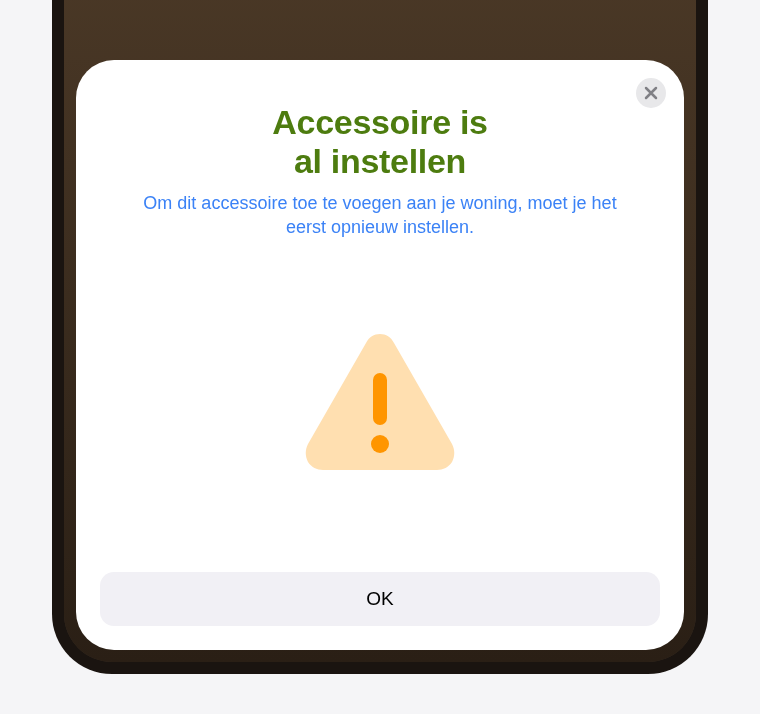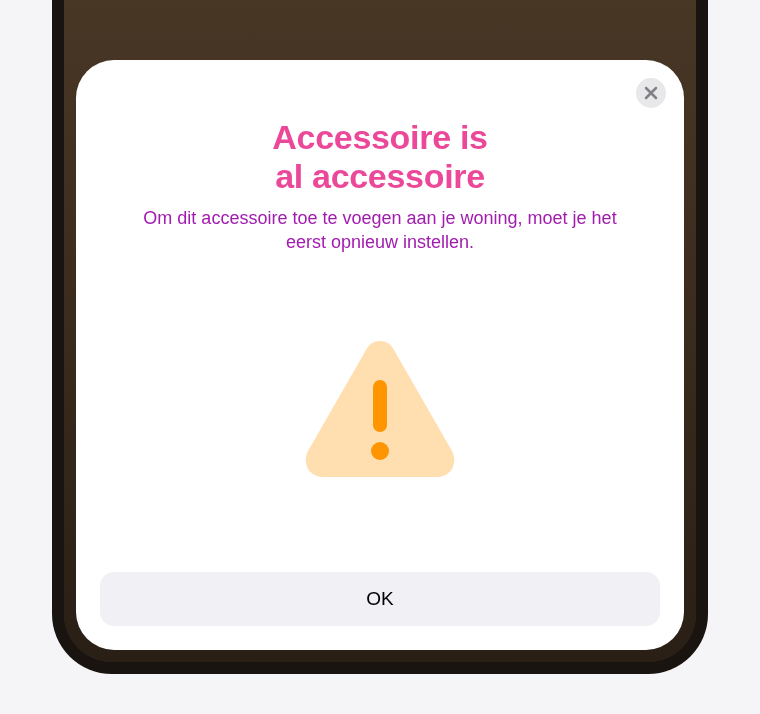--- a/index.html
+++ b/index.html
@@ -79,32 +79,32 @@
     }
     
     .close-button svg {
       width: 14px;
       height: 14px;
     }
     
     .dialog-title {
       font-size: 34px;
       font-weight: 700;
-      color: #ec4899;
+      color: #4d7c0f;
       text-align: center;
       line-height: 1.15;
       letter-spacing: -0.3px;
-      margin-top: 26px;
+      margin-top: 11px;
       margin-bottom: 10px;
     }
     
     .dialog-message {
       font-size: 18px;
       font-weight: 400;
-      color: #a21caf;
+      color: #3b82f6;
       text-align: center;
       line-height: 1.35;
       padding: 0 30px;
     }
     
     .warning-icon-container {
       flex: 1;
       display: flex;
       align-items: center;
       justify-content: center;
@@ -137,21 +137,21 @@
     <div class="dialog-card">
 
       <button class="close-button">
         <svg viewBox="0 0 14 14" fill="none">
           <path d="M2 2 L12 12 M12 2 L2 12" stroke="#808085" stroke-width="2.5" stroke-linecap="round"></path>
         </svg>
       </button>
 
       <h1 class="dialog-title">
         <span>Accessoire is</span><br>
-        <span>al accessoire</span>
+        <span>al instellen</span>
       </h1>
 
       <p class="dialog-message">Om dit accessoire toe te voegen aan je woning, moet je het eerst opnieuw instellen.</p>
 
       <div class="warning-icon-container">
         <svg class="warning-icon" viewBox="0 0 160 150">
           <path d="M 80 8 
                    C 86 8 91 11 94 17
                    L 152 118
                    C 155 124 155 130 152 136

